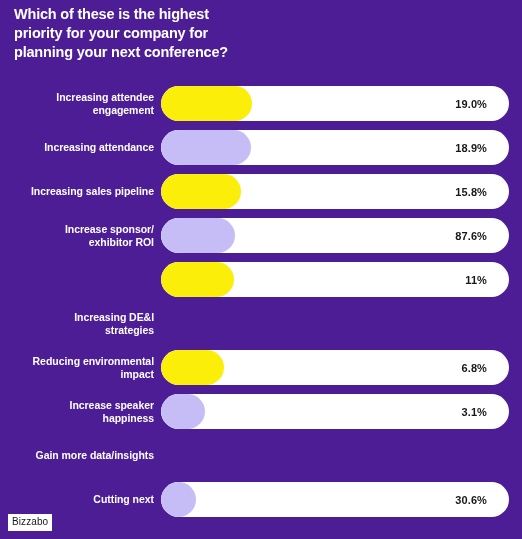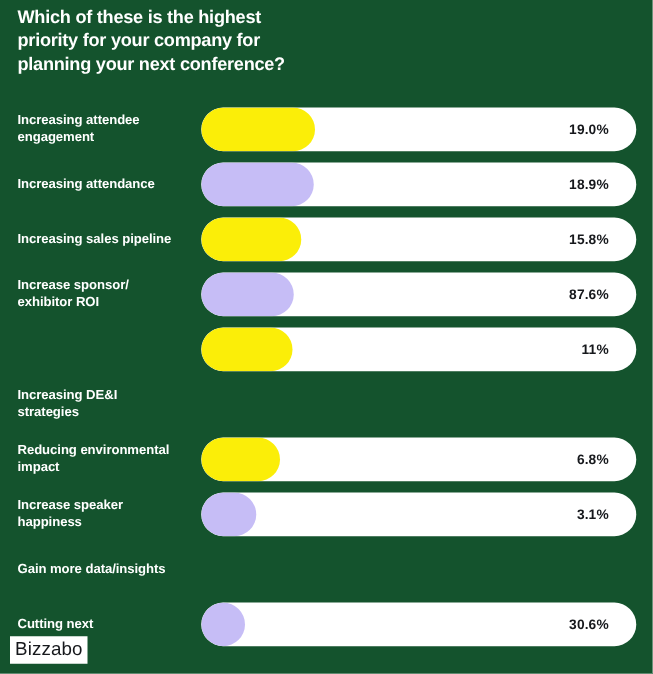--- a/index.html
+++ b/index.html
@@ -11,21 +11,21 @@
     width: 522px;
     height: 539px;
     overflow: hidden;
     font-family: "Liberation Sans", sans-serif;
     background: #ffffff;
   }
   #infographic {
     position: relative;
     width: 522px;
     height: 539px;
-    background: #14532d;
+    background: #4c1d95;
     box-sizing: border-box;
     overflow: hidden;
   }
   
   #chart-title {
     position: absolute;
     left: 14px;
     top: 5px;
     width: 300px;
     color: #ffffff;
@@ -39,20 +39,21 @@
   #rows {
     position: absolute;
     left: 0;
     top: 86px;
     width: 522px;
   }
   .row {
     position: relative;
     height: 35px;
     margin-bottom: 9px;
+    text-align: right;
   }
   .row-label {
     position: absolute;
     left: 14px;
     top: 50%;
     transform: translateY(-50%);
     width: 140px;
     color: #ffffff;
     font-size: 10.5px;
     font-weight: bold;
@@ -89,21 +90,21 @@
     font-weight: bold;
     letter-spacing: 0.1px;
   }
   
   #watermark {
     position: absolute;
     left: 8px;
     bottom: 8px;
     background: #ffffff;
     color: #16181c;
-    font-size: 15px;
+    font-size: 10px;
     font-weight: normal;
     line-height: 1;
     padding: 3px 4px 4px 4px;
     letter-spacing: 0.1px;
   }
 </style>
 </head>
 <body>
 
 <div id="infographic">

